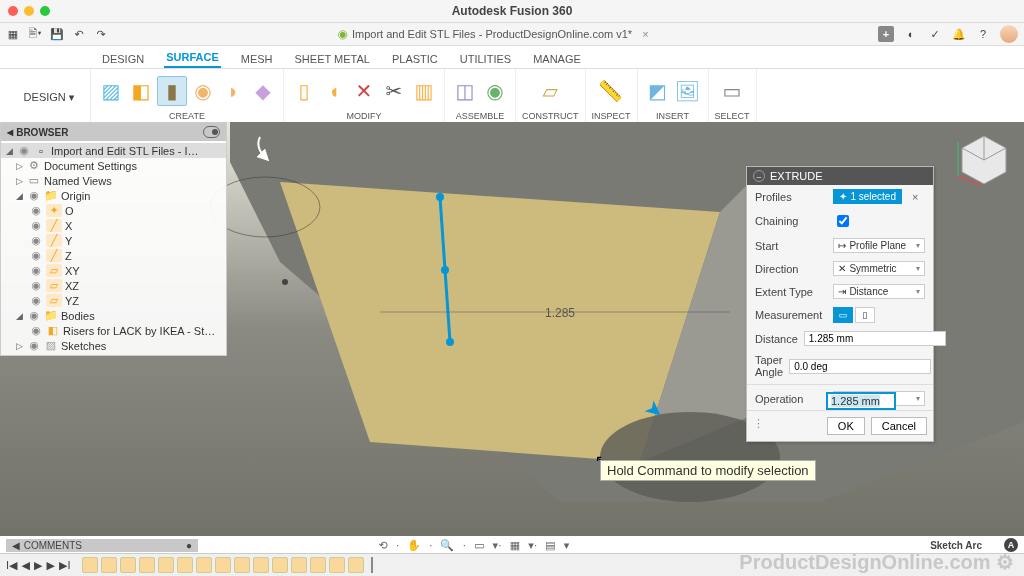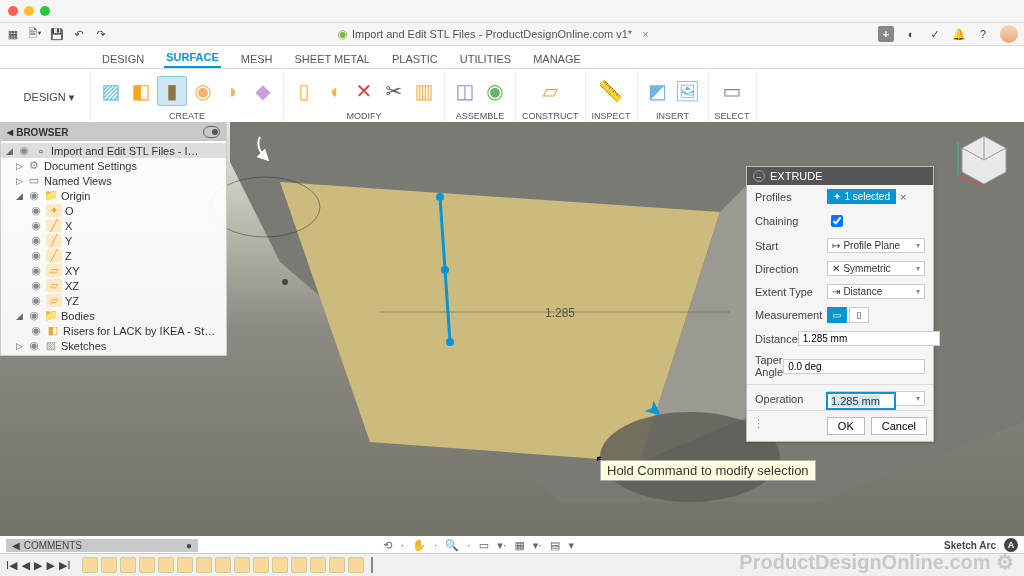--- a/index.html
+++ b/index.html
@@ -52,61 +52,62 @@
 .viewcube svg{width:60px;height:60px}
 
 .dim-label{position:absolute;top:184px;left:545px;font-size:12px;color:#555}
 .drag-arrow{position:absolute;top:275px;left:645px;font-size:22px;color:#0696D7;transform:rotate(40deg)}
 .tooltip{position:absolute;top:338px;left:600px;background:#ffffe1;border:1px solid #aaa;padding:2px 6px;font-size:13px}
 .cursor{position:absolute;top:330px;left:595px;font-size:14px;color:#000}
 
 .extrude-panel{position:absolute;top:44px;right:90px;width:186px;background:#f5f5f5;border:1px solid #bbb;font-size:11px;box-shadow:1px 1px 3px rgba(0,0,0,.2)}
 .panel-hdr{background:#555;color:#fff;padding:3px 6px;display:flex;align-items:center;gap:5px;font-size:11px}
 .panel-hdr .cx{width:10px;height:10px;border:1px solid #999;border-radius:50%;display:flex;align-items:center;justify-content:center;color:#fff;font-size:8px}
-.prow{display:flex;align-items:center;padding:4px 8px;}
+.prow{display:flex;align-items:center;padding:4px 8px;gap:6px}
 .prow .plbl{width:72px;color:#444}
 .sel-badge{background:#0696D7;color:#fff;padding:2px 6px;font-size:10px;display:flex;align-items:center;gap:3px}
 .sel-x{color:#666;margin-left:4px;cursor:pointer}
 .pselect{flex:1;border:1px solid #ccc;background:#fff;padding:1px 4px;display:flex;align-items:center;gap:3px;cursor:pointer;font-size:10px;position:relative}
 .pselect::after{content:"▾";position:absolute;right:4px;color:#888;font-size:8px}
 .pinput{flex:1;border:1px solid #ccc;background:#fff;padding:1px 4px;font-size:10px}
 .pcheck{width:12px;height:12px}
 .meas-toggle{display:flex;gap:2px}
 .meas-toggle span{width:18px;height:14px;border:1px solid #ccc;background:#fff;display:flex;align-items:center;justify-content:center;font-size:9px;cursor:pointer}
 .meas-toggle .on{background:#0696D7;border-color:#0696D7;color:#fff}
 .panel-btns{display:flex;justify-content:flex-end;gap:6px;padding:6px;border-top:1px solid #ddd}
 .panel-btns button{padding:2px 10px;font-size:11px;background:#fff;border:1px solid #bbb;cursor:pointer}
 
 .float-input{position:absolute;top:270px;right:128px;width:60px;border:2px solid #0696D7;background:#fff;padding:1px 3px;font-size:11px;text-align:left}
 .float-input span{background:#cde7f5}
 
 .comments-bar{position:absolute;left:0;right:0;bottom:22px;height:18px;display:flex;align-items:center;padding:0 6px;font-size:10px;color:#444}
 .comments-bar .lbl{background:#c8c8c8;padding:1px 6px;display:flex;align-items:center;gap:4px}
 .comments-bar .navtoolbar{margin:0 auto;display:flex;gap:8px;color:#666;font-size:11px}
-.status-right{margin-left:auto;display:flex;align-items:center;gap:8px;font-weight:600}
+.status-right{margin-left:auto;display:flex;align-items:center;gap:22px;font-weight:600}
 .status-right .a-badge{background:#444;color:#fff;border-radius:50%;width:14px;height:14px;display:flex;align-items:center;justify-content:center;font-size:9px}
 
 .timeline{position:absolute;left:0;right:0;bottom:0;height:22px;background:#f0f0f0;border-top:1px solid #ccc;display:flex;align-items:center;padding:0 6px;gap:4px}
 .timeline .play{font-size:11px;color:#444;cursor:pointer}
 .timeline .ops{display:flex;gap:3px;margin-left:8px}
 .timeline .op{width:14px;height:14px;background:#f9d89a;border:1px solid #cc9;border-radius:2px}
 .timeline .marker{width:2px;height:16px;background:#888;margin-left:4px}
 .watermark{position:absolute;right:10px;bottom:2px;font-size:20px;color:#c8c8c8;font-weight:600}
 
 .model-svg{position:absolute;top:0;left:0;width:100%;height:100%}
 </style>
 </head>
 <body>
 
 <div class="titlebar">
   <div class="traffic">
     <span class="tl-red"></span>
     <span class="tl-yel"></span>
     <span class="tl-grn"></span>
   </div>
+  <div class="title">Autodesk Fusion 360</div>
 </div>
 
 <div class="quickbar">
   <span class="qb-icon">▦</span>
   <span class="qb-icon">🖹▾</span>
   <span class="qb-icon">💾</span>
   <span class="qb-icon">↶</span>
   <span class="qb-icon">↷</span>
   <div class="qb-spacer"></div>
   <div class="tab-doc">

